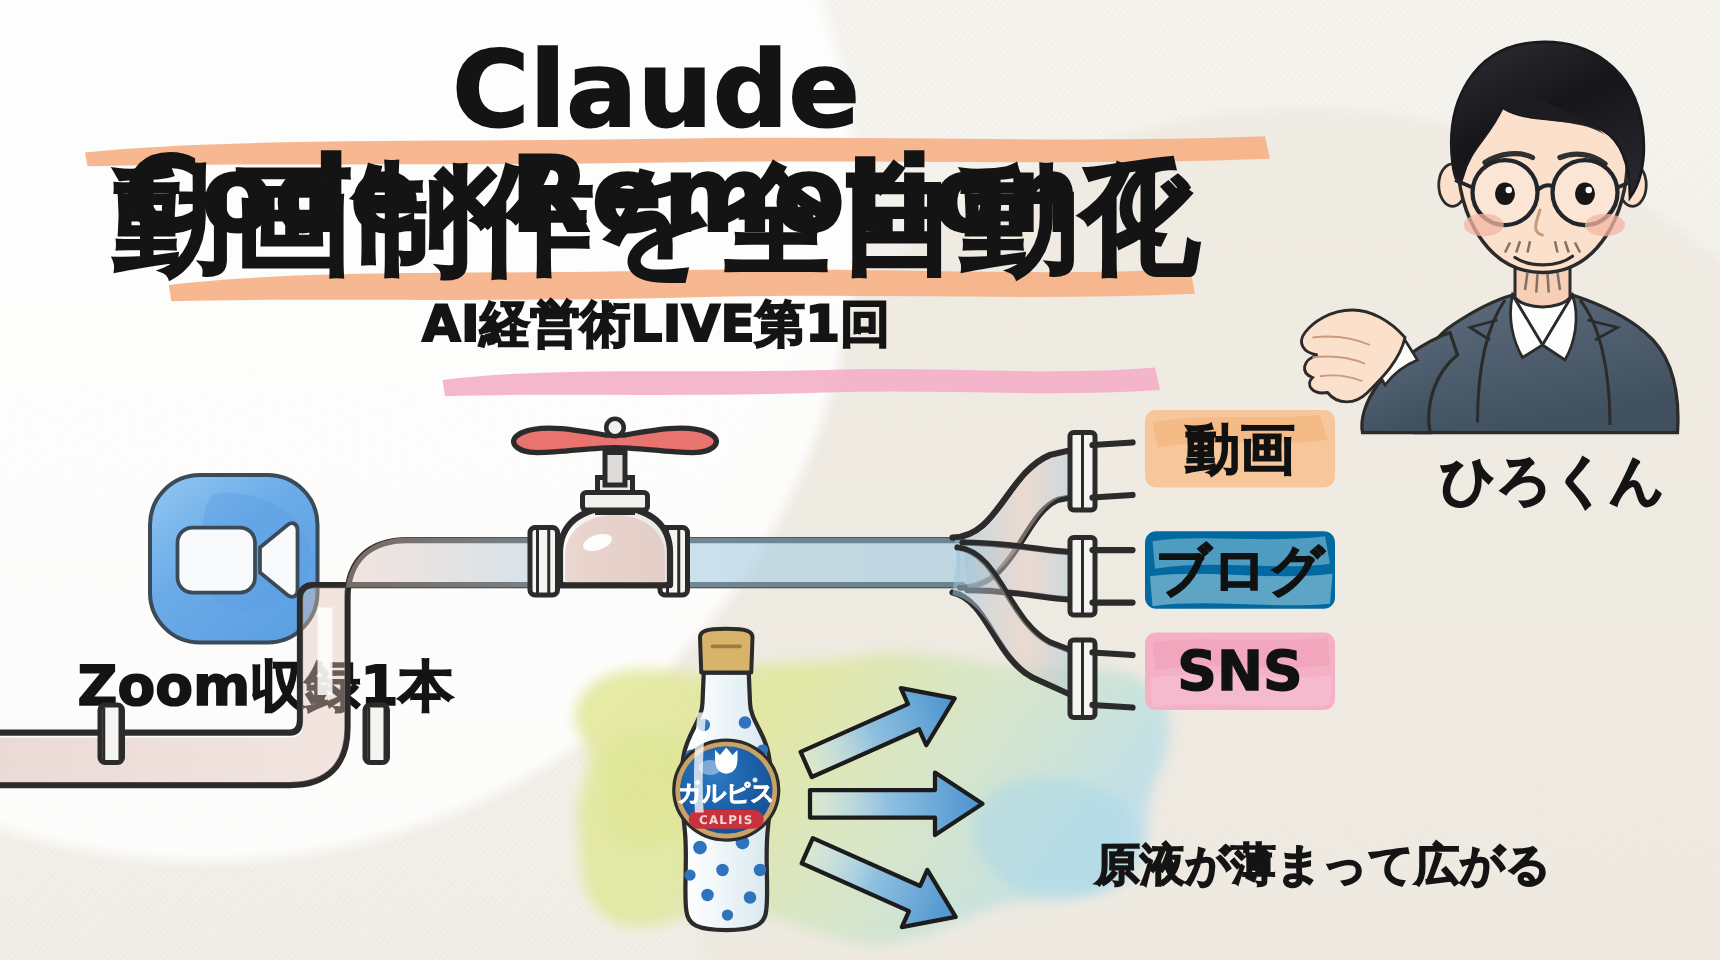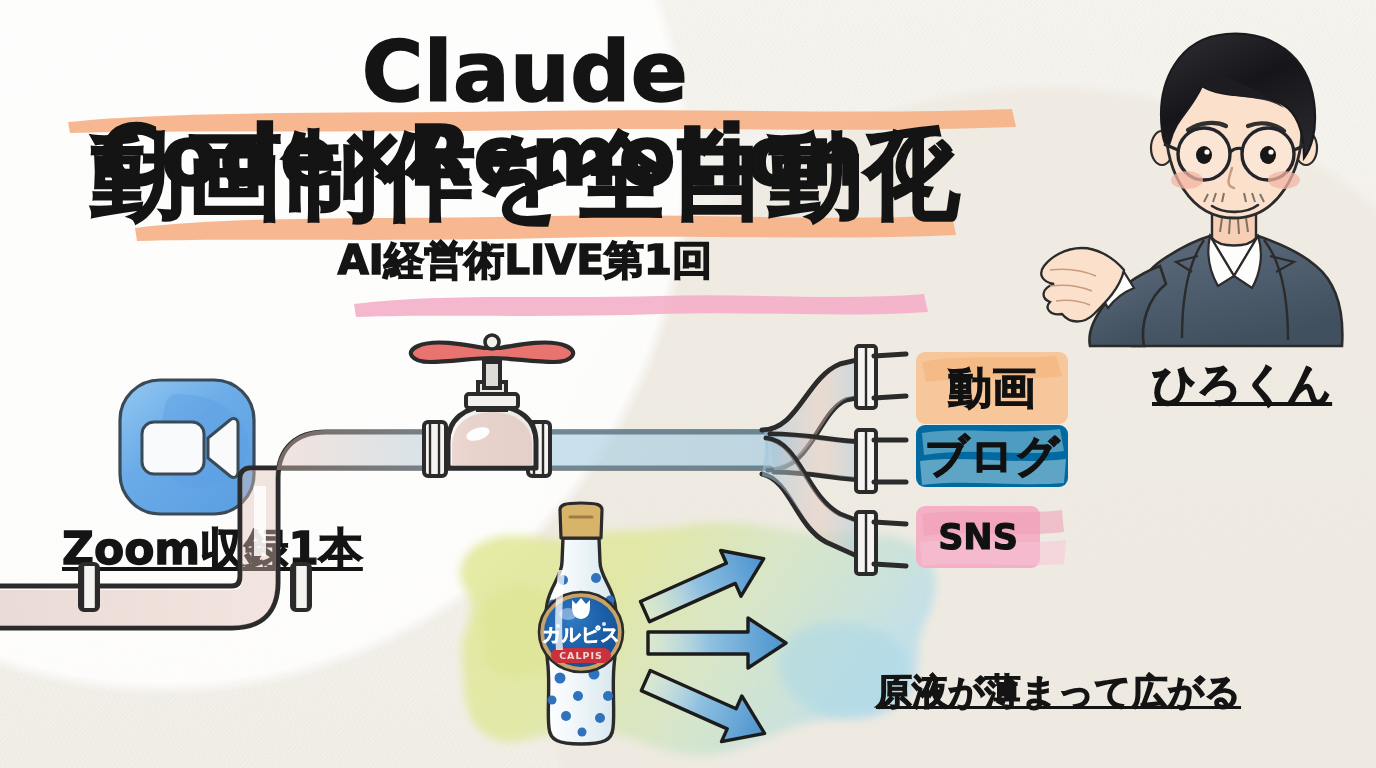--- a/index.html
+++ b/index.html
@@ -51,21 +51,21 @@
   .chip{
     position:absolute;border-radius:9px;
     display:flex;align-items:center;justify-content:center;
     font-weight:700;color:#111;
     -webkit-text-stroke:1.1px #111;
   }
   .chip span{position:relative;z-index:3;}
 
   .cap{
     position:absolute;color:#141414;font-weight:700;
-    -webkit-text-stroke:1.3px #141414;white-space:nowrap;text-decoration:underline;
+    -webkit-text-stroke:1.3px #141414;white-space:nowrap;
   }
 </style>
 </head>
 <body>
 
 <div id="stage">
 
   <div id="paper"></div>
 
   <svg class="lyr" style="left:420px;top:515px;" width="540" height="253" viewBox="0 0 540 253">
@@ -341,37 +341,37 @@
 
       <path fill="none" stroke="#2b2b2b" stroke-width="5" stroke-linecap="round" d="M874,18 L906,16"></path>
       <path fill="none" stroke="#2b2b2b" stroke-width="5" stroke-linecap="round" d="M874,60 L906,58"></path>
       <path fill="none" stroke="#2b2b2b" stroke-width="5" stroke-linecap="round" d="M874,102 L906,102"></path>
       <path fill="none" stroke="#2b2b2b" stroke-width="5" stroke-linecap="round" d="M874,144 L906,144"></path>
       <path fill="none" stroke="#2b2b2b" stroke-width="5" stroke-linecap="round" d="M874,184 L906,186"></path>
       <path fill="none" stroke="#2b2b2b" stroke-width="5" stroke-linecap="round" d="M874,226 L906,228"></path>
     </g>
   </svg>
 
-  <div class="chip" style="left:916px;top:352px;width:152px;height:72px;background:#f7c79b;font-size:44px;">
+  <div class="chip" style="left:916px;top:328px;width:152px;height:62px;background:#f7c79b;font-size:44px;">
     <svg style="position:absolute;inset:0;" width="152" height="62" viewBox="0 0 152 62">
       <path fill="#f3b176" opacity=".55" d="M6,10 C40,2 92,8 140,4 L146,24 C110,30 60,22 10,30 Z"></path>
       <path fill="#f7c79b" opacity=".5" d="M4,34 C48,28 96,38 148,32 L146,56 C100,60 50,52 6,58 Z"></path>
     </svg>
     <span>動画</span>
   </div>
 
   <div class="chip" style="left:916px;top:425px;width:152px;height:62px;background:#0369a1;font-size:44px;">
     <svg style="position:absolute;inset:0;" width="152" height="62" viewBox="0 0 152 62">
       <path fill="#8cc9da" opacity=".55" d="M6,8 C44,2 96,10 144,4 L148,26 C106,32 56,22 8,30 Z"></path>
       <path fill="#b8e0ea" opacity=".5" d="M4,36 C50,30 98,40 150,34 L148,58 C102,62 48,54 6,60 Z"></path>
     </svg>
     <span>ブログ</span>
   </div>
 
-  <div class="chip" style="left:916px;top:506px;width:124px;height:62px;background:#f4b1c6;font-size:35px;">
+  <div class="chip" style="left:916px;top:506px;width:152px;height:62px;background:#f4b1c6;font-size:44px;">
     <svg style="position:absolute;inset:0;" width="152" height="62" viewBox="0 0 152 62">
       <path fill="#ef9cb7" opacity=".55" d="M6,8 C46,2 94,10 146,4 L148,26 C104,32 54,22 8,30 Z"></path>
       <path fill="#f8c4d6" opacity=".5" d="M4,36 C52,30 100,40 150,34 L148,58 C100,62 46,54 6,60 Z"></path>
     </svg>
     <span>SNS</span>
   </div>
 
   <svg class="lyr" style="left:516px;top:500px;" width="130" height="250" viewBox="0 0 130 250">
     <defs>
       <linearGradient id="glassg" x1="0" y1="0" x2="1" y2="0">

